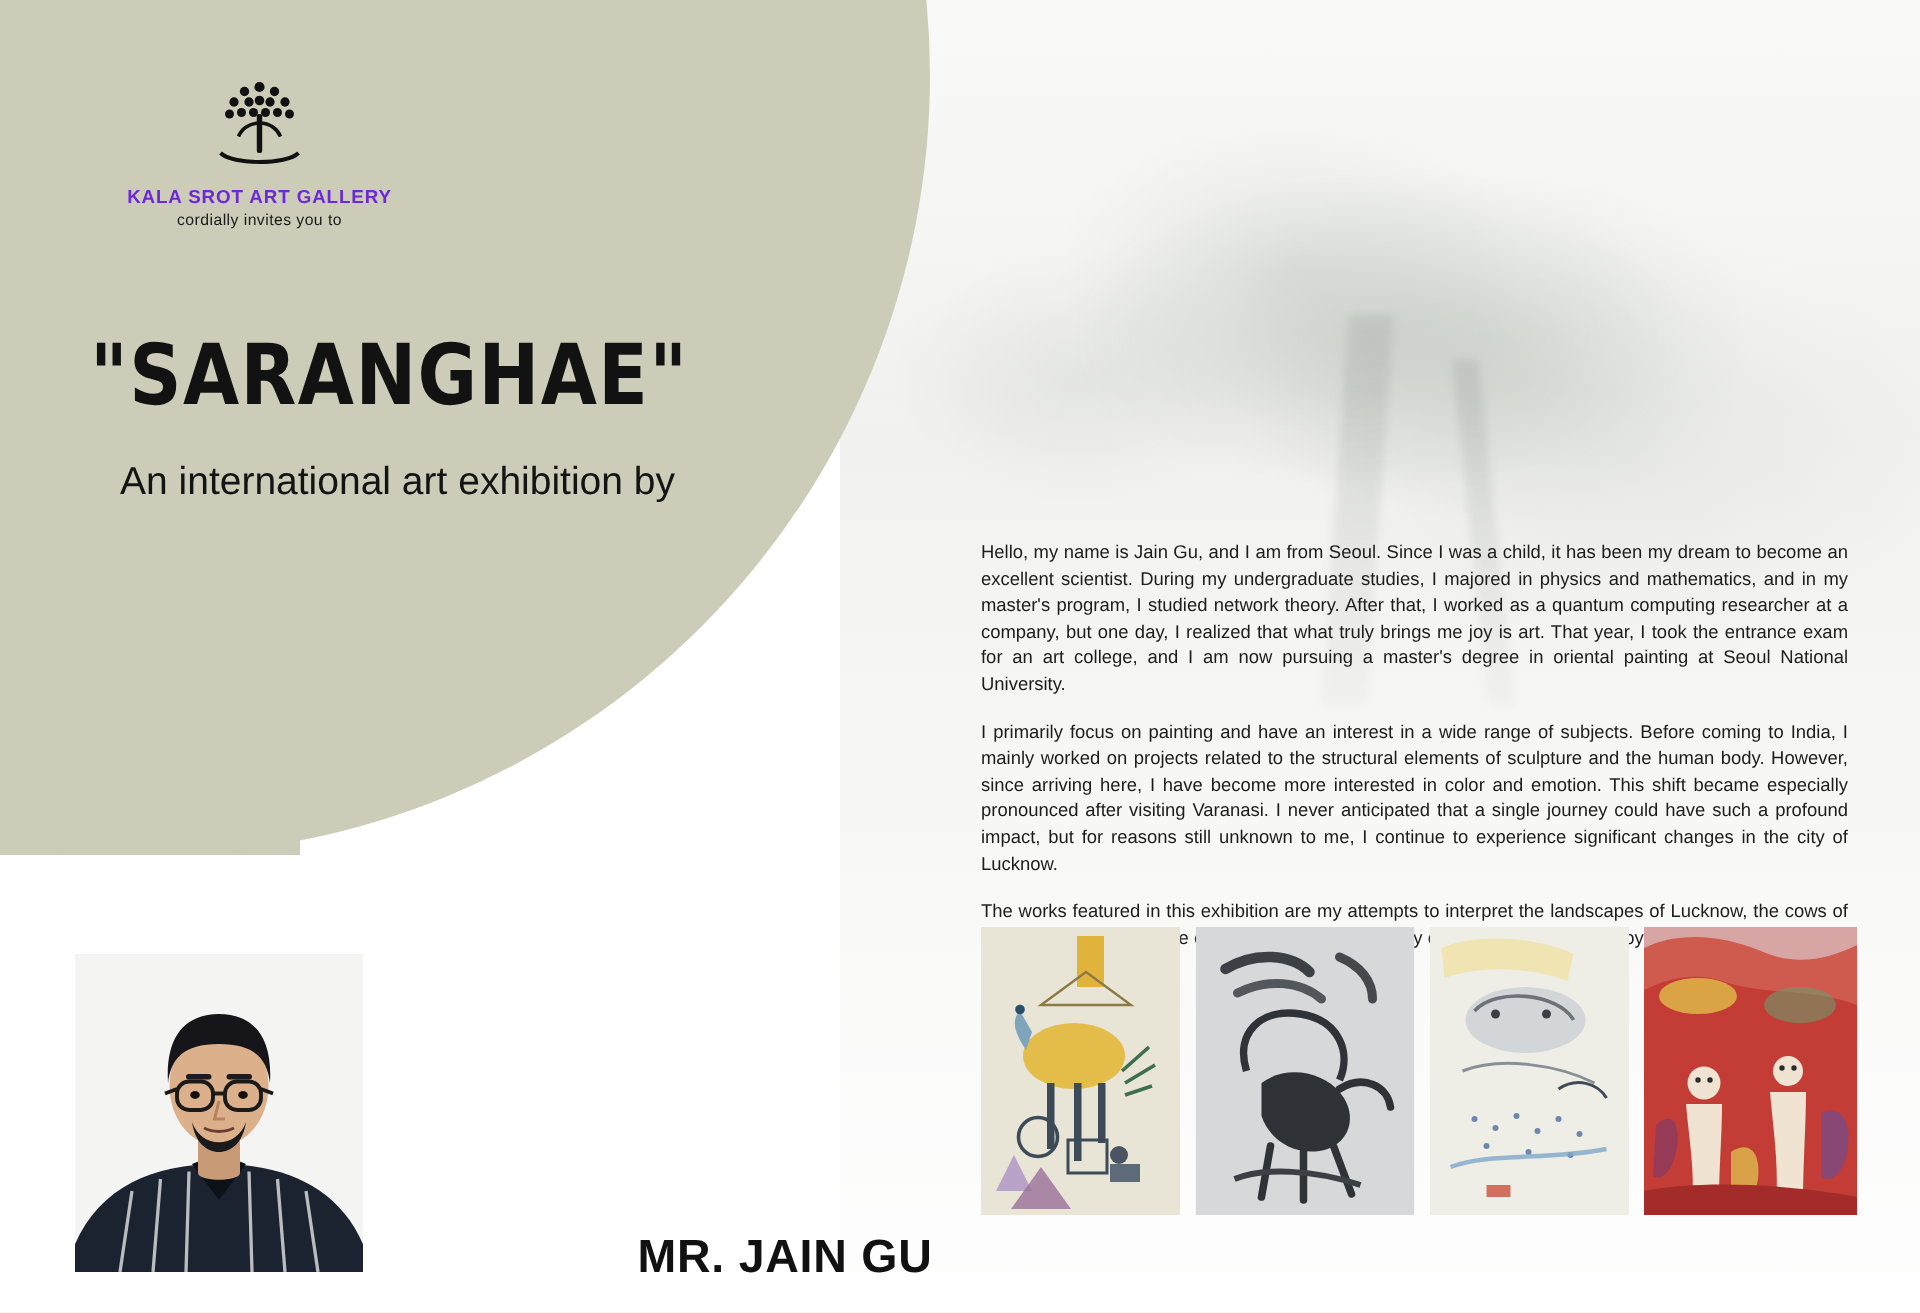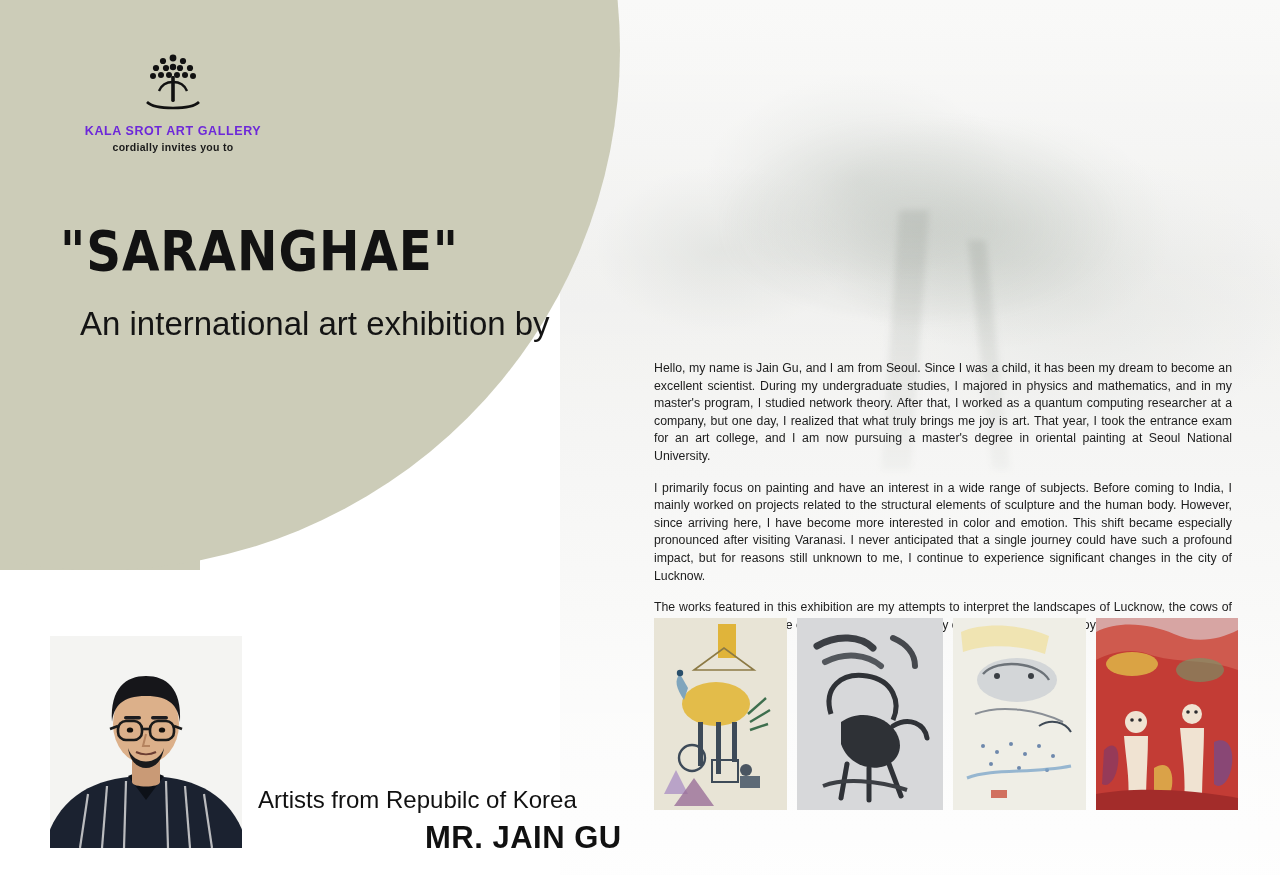--- a/index.html
+++ b/index.html
@@ -81,42 +81,42 @@
   .logo-mark { width: 72px; height: 68px; margin: 0 auto 8px; display: block; }
   .logo-title {
     font-size: 12.5px;
     letter-spacing: 0.6px;
     font-weight: bold;
     color: #6d28d9;
   }
   .logo-sub {
     font-size: 10.5px;
     letter-spacing: 0.3px;
-    font-weight: bold;
+    font-weight: normal;
     color: #1a1a1a;
     margin-top: 3px;
   }
 
   
   .headline {
     position: absolute;
     left: 60px; top: 218px;
     font-size: 56px;
     font-weight: bold;
     letter-spacing: 1px;
     color: #121212;
     font-family: "DejaVu Sans", sans-serif;
     font-stretch: condensed;
     transform: scaleX(0.96);
     transform-origin: left center;
   }
   .subhead {
     position: absolute;
     left: 80px; top: 305px;
-    font-size: 33px;
+    font-size: 26px;
     color: #141414;
   }
 
   
   .portrait {
     position: absolute;
     left: 50px; top: 636px;
     width: 192px; height: 212px;
     overflow: hidden;
     background: #f6f6f6;
@@ -246,21 +246,20 @@
 
       <ellipse cx="80" cy="94" rx="3.2" ry="2.6" fill="#15100c"></ellipse>
       <ellipse cx="112" cy="94" rx="3.2" ry="2.6" fill="#15100c"></ellipse>
 
       <path d="M96 98 L93 110 L100 110" fill="none" stroke="#b5835f" stroke-width="2"></path>
       <path d="M78 112 C84 130 108 130 114 112 C112 126 104 132 96 132 C88 132 80 126 78 112 Z" fill="#1a1a1c"></path>
       <path d="M86 116 C92 119 100 119 106 116" fill="none" stroke="#6b3d32" stroke-width="2"></path>
     </svg>
   </div>
 
-  <div class="artist-from">Artists from Repubilc of Korea</div>
   <div class="artist-name">MR. JAIN GU</div>
 
   <div class="bio">
     <p>Hello, my name is Jain Gu, and I am from Seoul. Since I was a child, it has been my dream to become an excellent scientist. During my undergraduate studies, I majored in physics and mathematics, and in my master's program, I studied network theory. After that, I worked as a quantum computing researcher at a company, but one day, I realized that what truly brings me joy is art. That year, I took the entrance exam for an art college, and I am now pursuing a master's degree in oriental painting at Seoul National University.</p>
     <p>I primarily focus on painting and have an interest in a wide range of subjects. Before coming to India, I mainly worked on projects related to the structural elements of sculpture and the human body. However, since arriving here, I have become more interested in color and emotion. This shift became especially pronounced after visiting Varanasi. I never anticipated that a single journey could have such a profound impact, but for reasons still unknown to me, I continue to experience significant changes in the city of Lucknow.</p>
     <p>The works featured in this exhibition are my attempts to interpret the landscapes of Lucknow, the cows of Varanasi, and the diverse expressions of people in my own way. I hope you enjoy viewing them.</p>
   </div>
 
   <div class="artworks">
 

